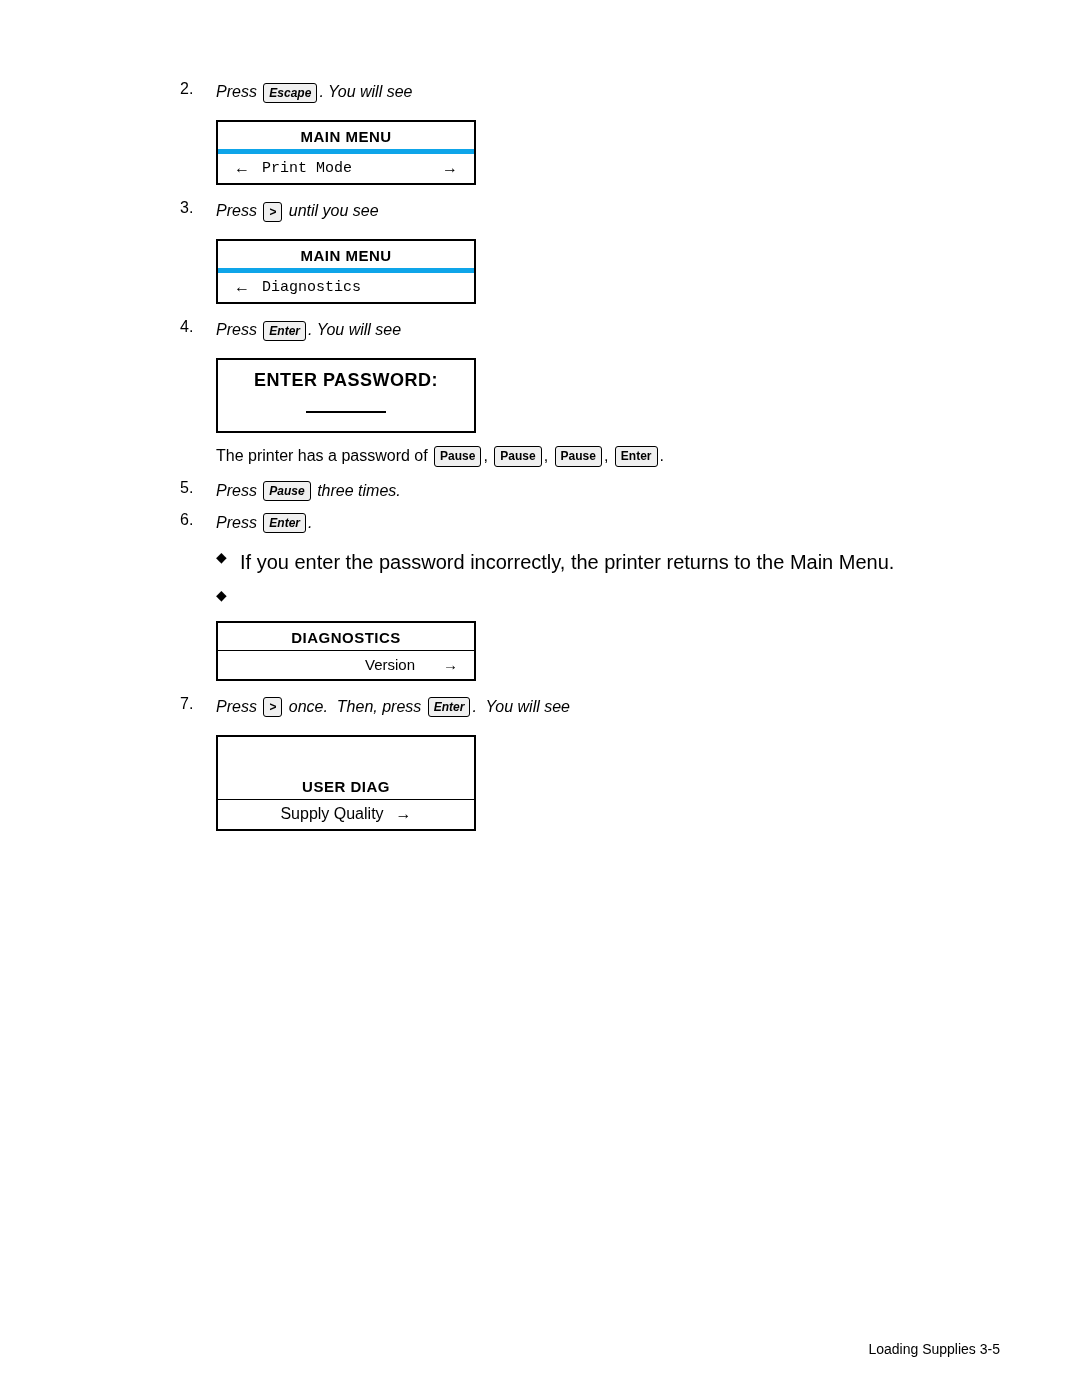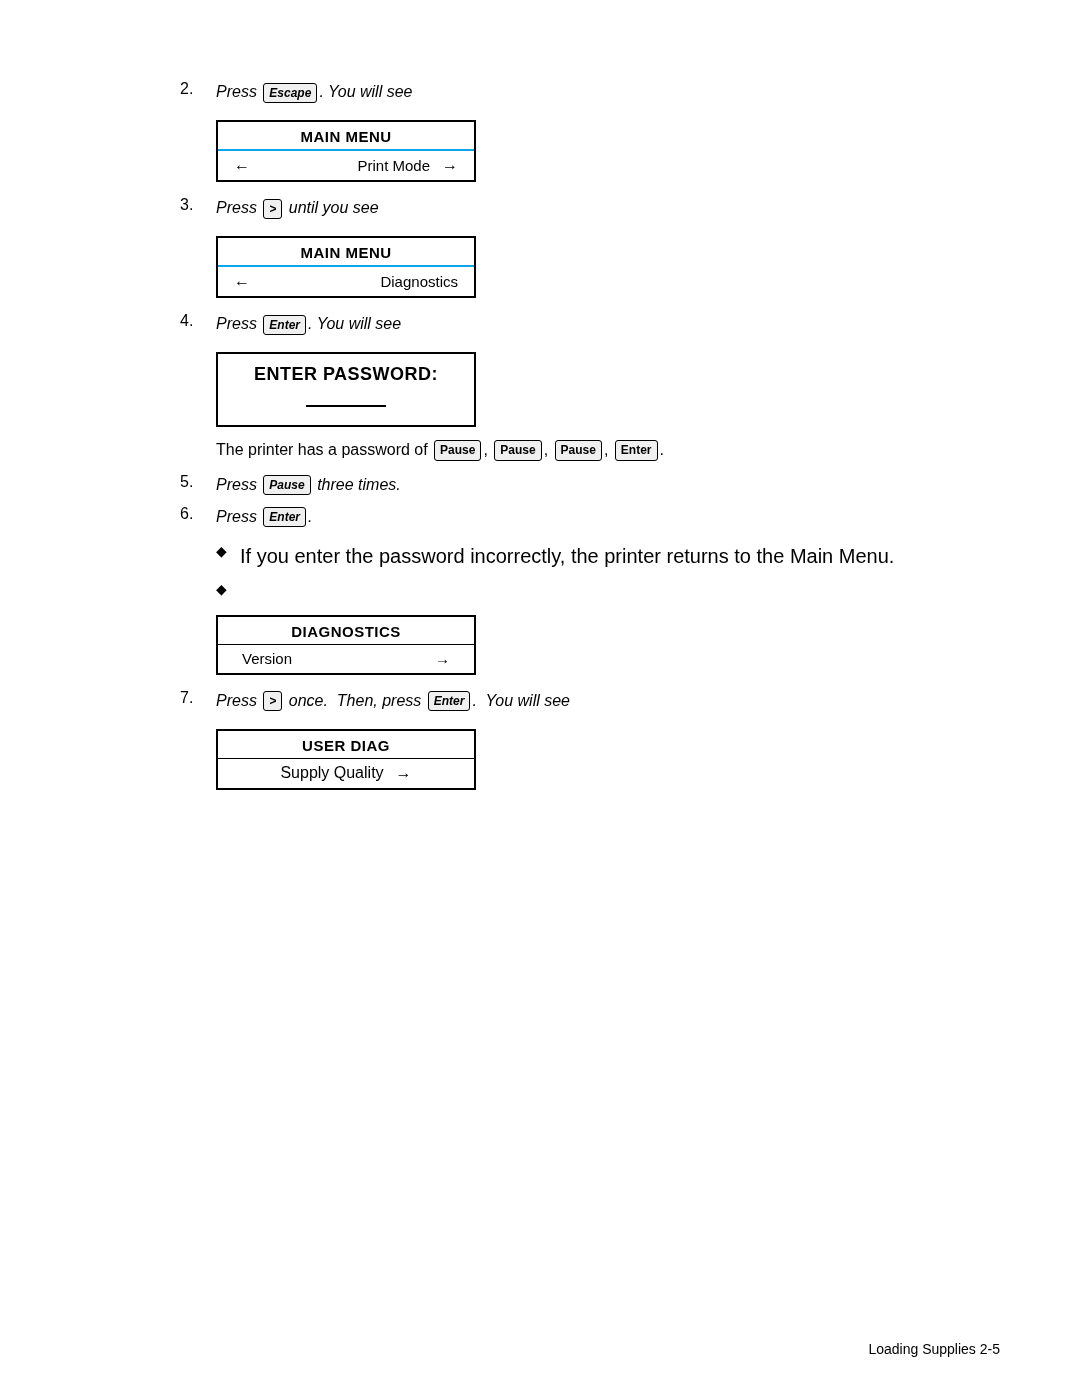--- a/index.html
+++ b/index.html
@@ -57,40 +57,41 @@
       display: inline-block;
       min-width: 260px;
       text-align: center;
       margin: 10px 0 14px 36px;
     }
 
     .menu-box .menu-title {
       font-size: 15px;
       font-weight: bold;
       padding: 6px 8px 4px;
-      border-bottom: 2px solid #0ea5e9;
+      border-bottom: 5px solid #0ea5e9;
       letter-spacing: 0.5px;
     }
 
     .menu-box .menu-row {
       display: flex;
       align-items: center;
       justify-content: center;
       padding: 5px 16px 6px;
       font-size: 15px;
       gap: 12px;
     }
 
     .menu-box .menu-row .arrow {
       font-size: 16px;
     }
 
     .menu-box .menu-row .label {
       flex: 1;
-      text-align: right;
+      text-align: left;
+      font-family: Liberation Mono, monospace;
     }
 
     .password-box {
       border: 2px solid #000;
       display: inline-block;
       min-width: 260px;
       text-align: center;
       margin: 10px 0 10px 36px;
       padding: 10px 30px 14px;
     }
@@ -158,40 +159,41 @@
       font-size: 15px;
       font-weight: bold;
       padding: 6px 20px 4px;
       border-bottom: 1px solid #000;
       letter-spacing: 0.5px;
     }
 
     .diagnostics-box .diag-row {
       display: flex;
       align-items: center;
-      justify-content: space-between;
-      padding: 5px 24px 6px;
+      justify-content: flex-end;
+      padding: 5px 16px 6px;
       font-size: 15px;
       gap: 28px;
     }
 
     .user-diag-box {
       border: 2px solid #000;
       display: inline-block;
       min-width: 260px;
       text-align: center;
       margin: 10px 0 14px 36px;
     }
 
     .user-diag-box .ud-title {
       font-size: 15px;
       font-weight: bold;
       padding: 6px 12px 4px;
       border-bottom: 1px solid #000;
       letter-spacing: 0.5px;
+      margin-top: 35px;
     }
 
     .user-diag-box .ud-row {
       display: flex;
       align-items: center;
       justify-content: center;
       padding: 5px 16px 6px;
       font-size: 16px;
       gap: 12px;
     }
@@ -308,14 +310,14 @@
     <div class="ud-title">USER DIAG</div>
     <div class="ud-row">
       <span class="label">Supply Quality</span>
       <span class="arrow">→</span>
     </div>
   </div>
 
 </div>
 
 <div class="footer">
-  <span>Loading Supplies  2-5</span>
+  <span>Loading Supplies  3-5</span>
 </div>
 
 </body></html>

